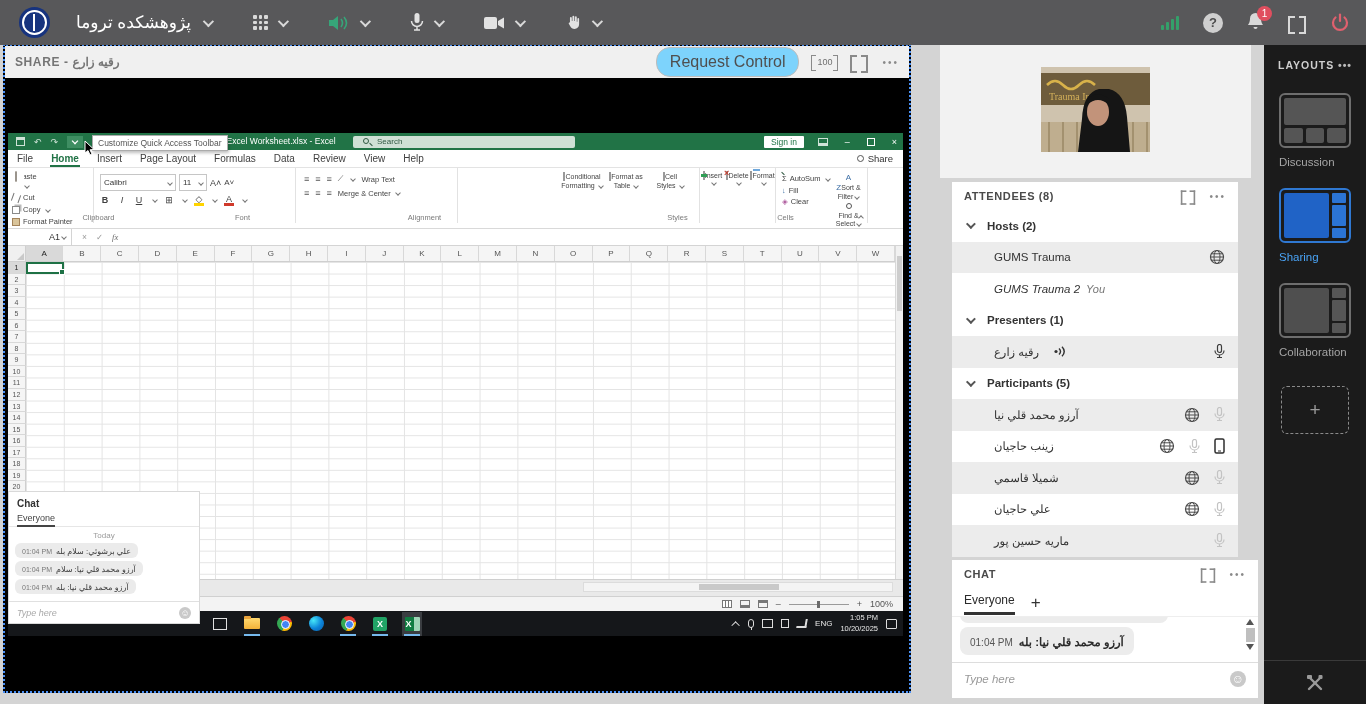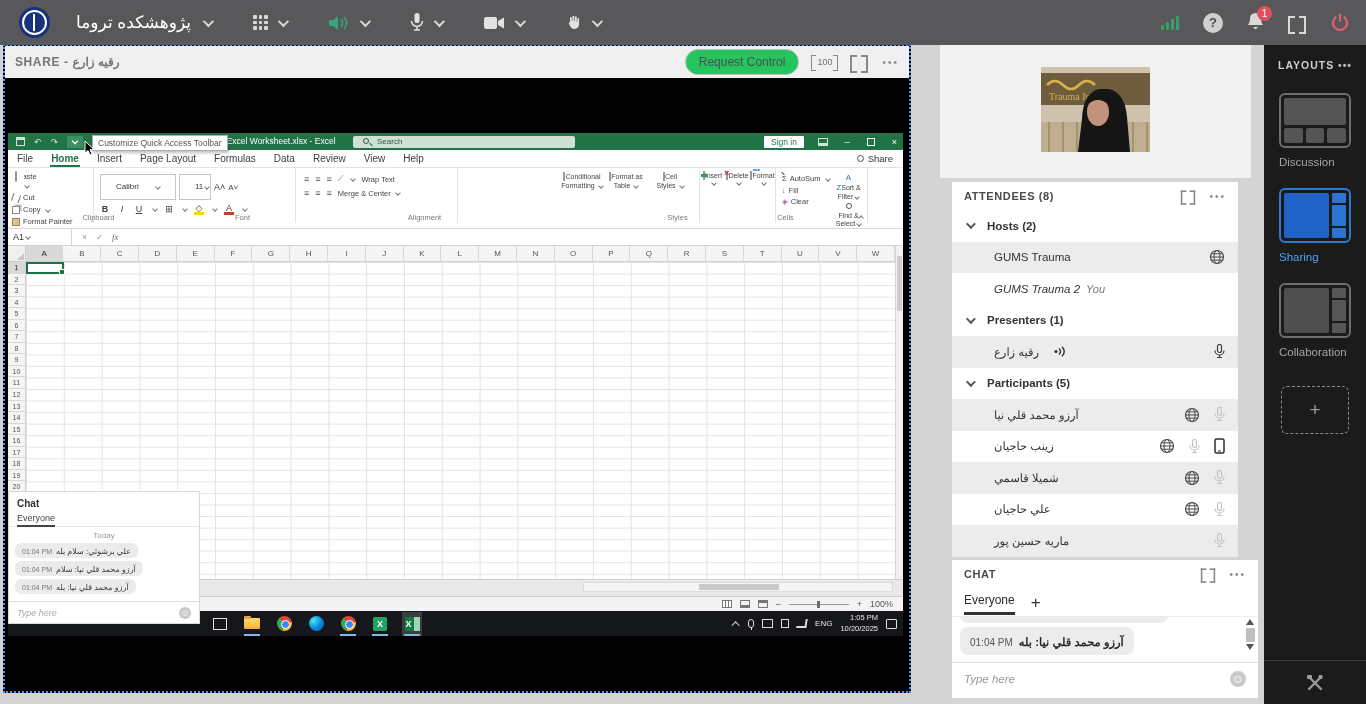--- a/index.html
+++ b/index.html
@@ -25,21 +25,21 @@
   .badge { position:absolute; top:-6px; right:-8px; background:#e04f5f; color:#fff; border-radius:8px; min-width:15px; height:15px; font-size:10px; line-height:15px; text-align:center; padding:0 3px; }
   .fsbr { width:18px; height:14px; position:relative; }
   .fsbr::before,.fsbr::after { content:""; position:absolute; width:5px; height:14px; border:2px solid #d9d9d9; }
   .fsbr::before { left:0; border-right:none; } .fsbr::after { right:0; border-left:none; }
 
   
   .share-pod { position:absolute; left:3px; top:44px; width:908px; height:649px; border:2px dotted #4a90f5; background:#000; }
   .share-header { height:32px; background:#f0f0f0; display:flex; align-items:center; padding:0 10px; }
   .share-title { color:#757575; font-size:12px; font-weight:bold; letter-spacing:.6px; }
   .sh-right { margin-left:auto; display:flex; align-items:center; gap:14px; }
-  .btn-reqctl { background:#22c55e; border:1px solid #bdbdbd; border-radius:14px; padding:5px 13px; font-size:12px; color:#4f4f4f; cursor:pointer; font-family:inherit; }
+  .btn-reqctl { background:#7dd3fc; border:1px solid #bdbdbd; border-radius:14px; padding:5px 13px; font-size:16px; color:#4f4f4f; cursor:pointer; font-family:inherit; }
   .zoom100 { font-size:9px; color:#6f6f6f; padding:3px 4px; position:relative; }
   .zoom100::before,.zoom100::after{content:"";position:absolute;width:4px;height:14px;top:1px;border:1.5px solid #8a8a8a;}
   .zoom100::before{left:-2px;border-right:none;} .zoom100::after{right:-2px;border-left:none;}
   .fsbr.dark::before,.fsbr.dark::after{border-color:#8a8a8a;} .fsbr.dark i{background:#8a8a8a;}
   .dots { color:#8a8a8a; font-size:10px; letter-spacing:2px; }
   .share-content { position:relative; width:100%; height:613px; background:#000; overflow:hidden; }
 
   
   .desktop { position:absolute; left:3px; top:55px; width:895px; height:503px; background:#fff; }
   .xl { position:absolute; left:0; top:0; width:895px; height:478px; background:#fff; font-size:8px; }
@@ -72,21 +72,21 @@
   .bigbtn { float:left; width:26px; text-align:center; font-size:7.5px; color:#444; margin-left:5px; }
   .clip { width:12px; height:15px; background:#e8e4df; border:1px solid #9a948c; border-radius:1px; margin:1px auto 1px; position:relative; }
   .clip::after{content:"";position:absolute;left:2px;top:2px;width:6px;height:9px;background:#fff;}
   .minicol { float:left; margin-left:4px; font-size:7.5px; color:#444; padding-top:3px; }
   .minicol div { margin-bottom:3px; white-space:nowrap; display:flex; align-items:center; gap:3px; }
   .icx { width:8px; height:8px; display:inline-block; }
   .ic-cut { border-left:1px solid #777; border-right:1px solid #777; transform:rotate(20deg); }
   .ic-copy { border:1px solid #8a8a8a; background:#fff; box-shadow:2px -2px 0 -0.5px #bbb; }
   .ic-fp { background:#d9c49a; border:1px solid #a3835a; }
   .fontrow { display:flex; align-items:center; gap:3px; margin:2px 0 3px 6px; font-size:8px; }
-  .selbox { border:1px solid #c6c6c6; background:#fff; padding:0 15px; height:26px; line-height:12px; display:flex; align-items:center; justify-content:space-between; color:#333; }
+  .selbox { border:1px solid #c6c6c6; background:#fff; padding:0 3px; height:17px; line-height:12px; display:flex; align-items:center; justify-content:space-between; color:#333; }
   .cvs { width:4px; height:4px; border-right:1px solid #777; border-bottom:1px solid #777; transform:rotate(45deg); display:inline-block; flex:none; margin-left:2px; }
   .bA { font-weight:bold; } .iA { font-style:italic; } .uA { text-decoration:underline; }
   .fmtbtn { display:inline-block; text-align:center; min-width:10px; font-size:9px; color:#3f3f3f; }
   .clrbar { display:inline-block; width:10px; height:2.5px; margin-top:-1px; }
   .alnrow { display:flex; gap:6px; margin:2px 0 4px 8px; font-size:9px; color:#555; align-items:center; }
   .smalltxt { font-size:7.5px; color:#444; display:flex; align-items:center; gap:3px; white-space:nowrap; }
   .numbox { width:88px; margin:3px 0 3px 8px; }
   .numsyms { display:flex; gap:7px; margin-left:8px; font-size:8.5px; color:#444; align-items:center; }
   .stybtn { float:left; width:44px; text-align:center; font-size:7px; color:#444; line-height:1.25; margin-top:1px; }
   .styico { width:13px; height:11px; margin:0 auto 2px; border:1px solid #9a9a9a; }
@@ -97,21 +97,21 @@
   .cellico { width:13px; height:10px; margin:1px auto 2px; border:1px solid #9a9a9a; position:relative; background:repeating-linear-gradient(90deg,#fff 0 3px,#c9c9c9 3px 4px); }
   .ci-ins::after { content:""; position:absolute; left:-3px; top:2px; width:6px; height:3px; background:#2f9e55; }
   .ci-del::after { content:"×"; position:absolute; right:-2px; top:-4px; color:#c0392b; font-size:9px; font-weight:bold; }
   .ci-fmt::after { content:""; position:absolute; left:2px; top:-3px; width:7px; height:2px; background:#6fa8dc; }
   .editcol { float:left; font-size:7.5px; color:#444; margin-left:6px; padding-top:2px; }
   .editcol div { margin-bottom:2.5px; display:flex; align-items:center; gap:3px; white-space:nowrap; }
   .editstack { float:left; width:30px; text-align:center; font-size:7px; color:#444; line-height:1.25; margin-left:4px; margin-top:1px; }
   .rcollapse { position:absolute; right:4px; bottom:3px; }
 
   .xl-formula { position:absolute; left:0; top:96px; width:100%; height:17px; border-bottom:1px solid #d4d4d4; display:flex; align-items:center; background:#fff; }
-  .namebox { width:64px; height:100%; border-right:1px solid #d4d4d4; font-size:9px; color:#333; display:flex; align-items:center; padding:0 5px; justify-content:flex-start; }
+  .namebox { width:64px; height:100%; border-right:1px solid #d4d4d4; font-size:9px; color:#333; display:flex; align-items:center; padding:0 5px; justify-content:flex-end; }
   .fxbtns { display:flex; gap:9px; margin-left:10px; color:#9a9a9a; font-size:8.5px; align-items:center; }
   .fx { font-style:italic; font-family:"Liberation Serif", serif; color:#6a6a6a; }
 
   .xl-cols { position:absolute; left:0; top:113px; width:887px; height:16px; display:flex; border-bottom:1px solid #cfcfcf; background:#f5f5f5; }
   .corner { width:18px; height:100%; border-right:1px solid #cfcfcf; background:#f0f0f0; position:relative; }
   .corner::after { content:""; position:absolute; right:1px; bottom:1px; border-left:7px solid transparent; border-bottom:7px solid #c9c9c9; }
   .colcells { display:flex; }
   .cc { width:37.8px; flex:none; text-align:center; font-size:8px; color:#555; line-height:15px; border-right:1px solid #d8d8d8; }
   .colcells .cc:first-child { background:#d9d9d9; color:#222; }
   .xl-grid { position:absolute; left:0; top:129px; width:887px; height:317px; background:#fff; overflow:hidden; }

